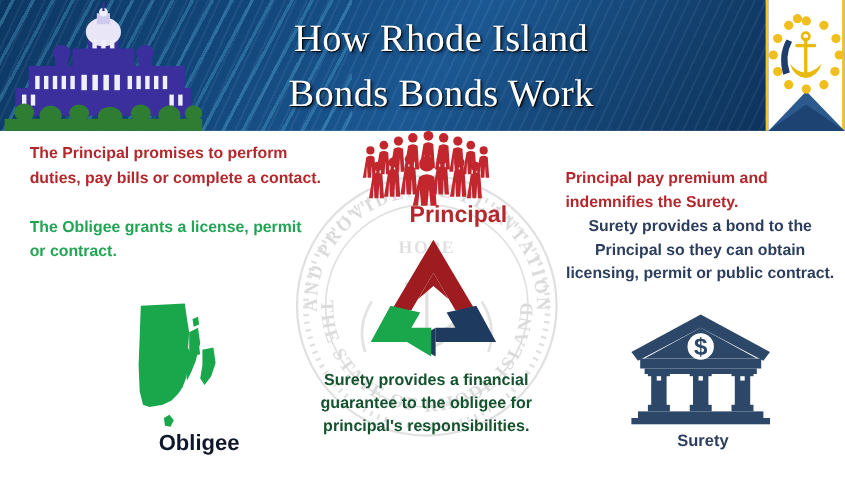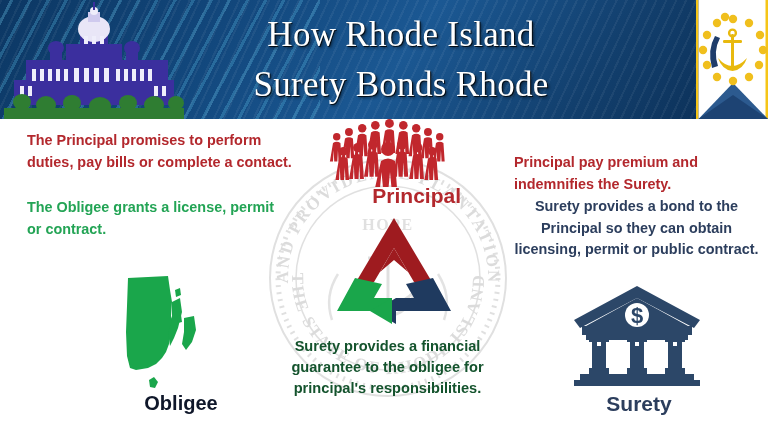--- a/index.html
+++ b/index.html
@@ -52,21 +52,21 @@
     color:#14532d;
   }
 
   
   .lbl { position:absolute; font-weight:bold; }
   .lbl-principal { left:321px; top:184px; width:140px; text-align:right;
                    font-size:21px; color:#b3282d; }
   .lbl-obligee   { left:106px; top:392px; width:150px; text-align:center;
                    font-size:20px; color:#0f172a; }
   .lbl-surety    { left:564px; top:392px; width:150px; text-align:center;
-                   font-size:21px; color:#2c3e5d; }
+                   font-size:15px; color:#2c3e5d; }
 
   
   .seal { position:absolute; left:264px; top:154px; width:248px; height:248px;
           opacity:0.30; }
 
   
   .people  { position:absolute; left:329px; top:117px; width:122px; height:70px; }
   .triangle{ position:absolute; left:334px; top:216px; width:120px; height:112px; }
   .ri-map  { position:absolute; left:122px; top:272px; width:110px; height:122px; }
   .bank    { position:absolute; left:572px; top:284px; width:130px; height:102px; }
@@ -134,21 +134,21 @@
           <ellipse cx="124" cy="101" rx="9" ry="8"></ellipse>
             <ellipse cx="150" cy="103" rx="10" ry="9"></ellipse>
           <ellipse cx="172" cy="101" rx="8" ry="7"></ellipse>
           <rect x="0" y="106" width="180" height="11"></rect>
         </g>
       </svg>
     </div>
 
     <div class="hdr-title">
       <span>How Rhode Island</span>
-      <span>Surety Bonds Rhode</span>
+      <span>Bonds Bonds Work</span>
     </div>
 
     <div class="flag-wrap">
       <svg viewBox="0 0 98 119" width="98" height="119">
         <rect x="26" y="0" width="2.5" height="119" fill="#f5c518"></rect>
         <rect x="28.5" y="0" width="69.5" height="119" fill="#ffffff"></rect>
         <rect x="95.5" y="0" width="2.5" height="119" fill="#f5c518"></rect>
 
         <path d="M28.5 119 L63 83 L98 119 Z" fill="#2c5a8f"></path>
         <path d="M28.5 119 L63 95 L98 119 Z" fill="#1d4373"></path>

